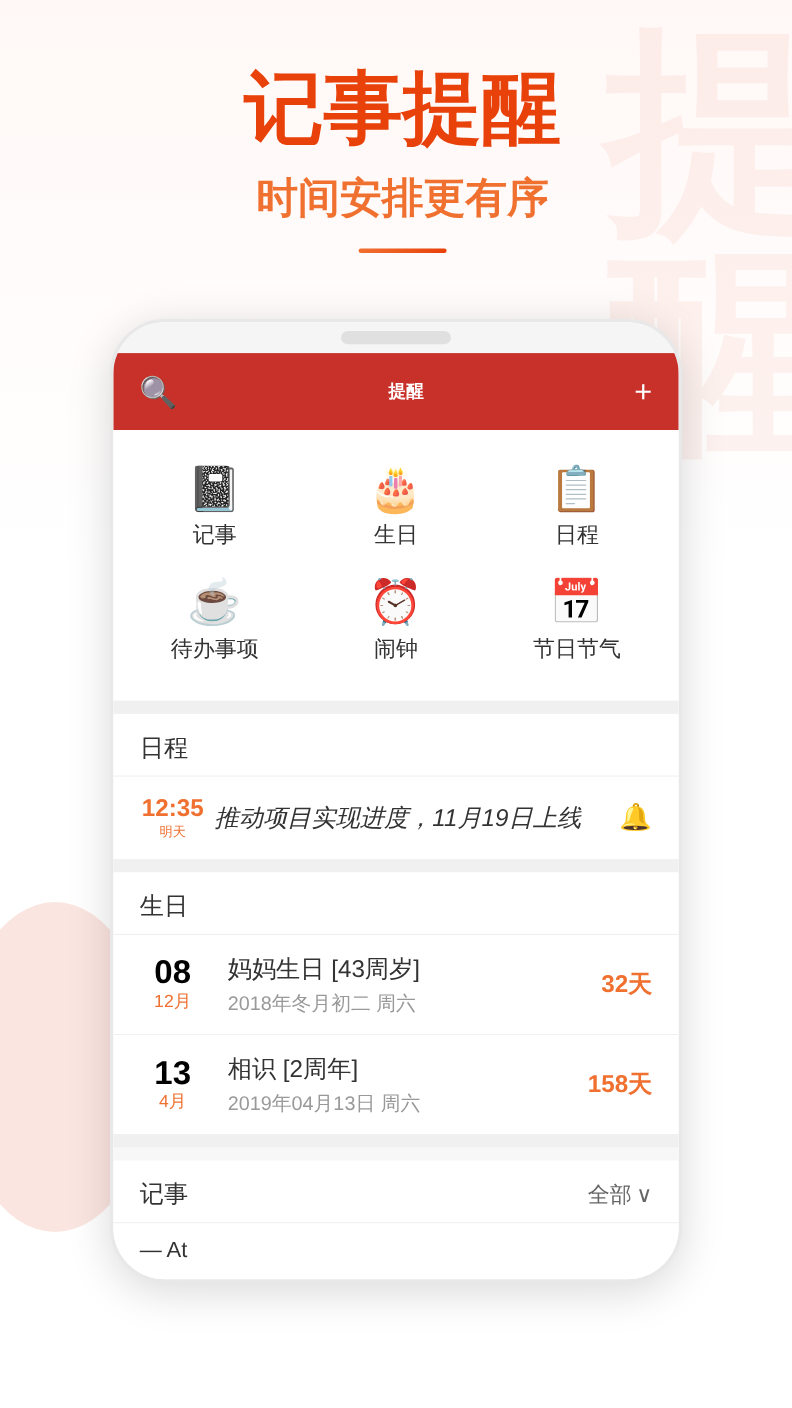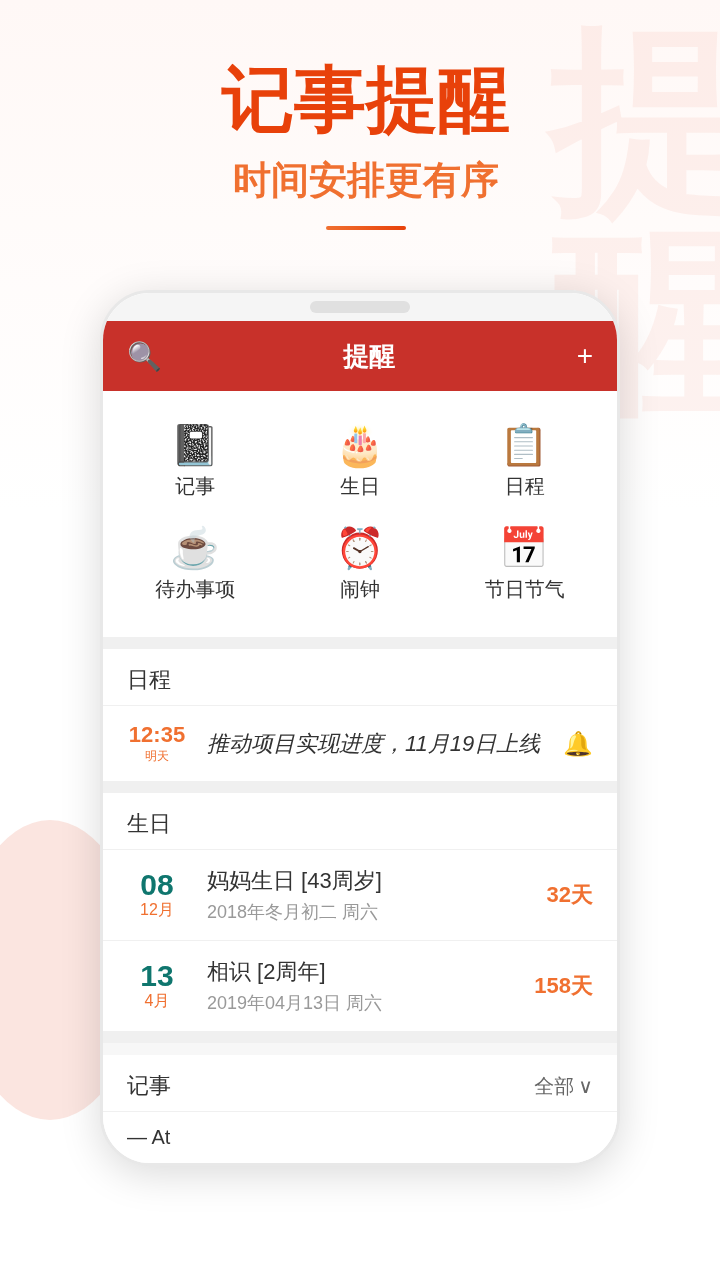--- a/index.html
+++ b/index.html
@@ -119,21 +119,21 @@
       background: #c8312a;
       height: 70px;
       display: flex;
       align-items: center;
       justify-content: space-between;
       padding: 0 24px;
     }
 
     .app-header-title {
       color: #fff;
-      font-size: 26px;
+      font-size: 16px;
       font-weight: 600;
     }
 
     .header-icon {
       color: #fff;
       font-size: 28px;
       cursor: pointer;
     }
 
     
@@ -202,21 +202,21 @@
     
     .schedule-item {
       display: flex;
       align-items: center;
       padding: 16px 24px;
       border-top: 1px solid #f0f0f0;
     }
 
     .time-block {
       text-align: center;
-      margin-right: 20px;
+      margin-right: 8px;
       min-width: 60px;
     }
 
     .time-main {
       font-size: 22px;
       color: #f07030;
       font-weight: 600;
     }
 
     .time-sub {
@@ -245,21 +245,21 @@
     }
 
     .date-block {
       text-align: center;
       margin-right: 20px;
       min-width: 60px;
     }
 
     .date-day {
       font-size: 30px;
-      color: #0f766e;
+      color: #000000;
       font-weight: 700;
       line-height: 1;
     }
 
     .date-month {
       font-size: 16px;
       color: #f07030;
     }
 
     .birthday-info {

